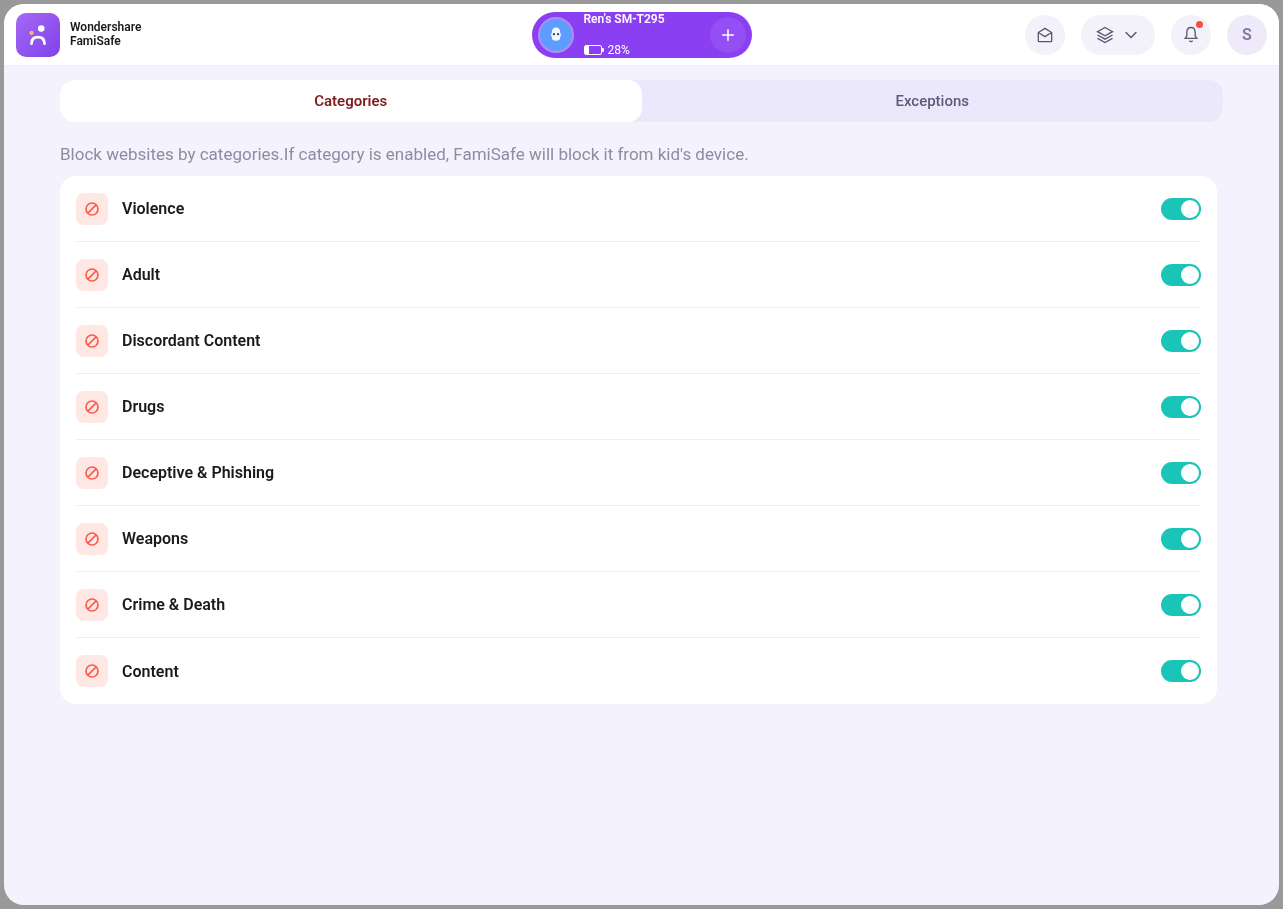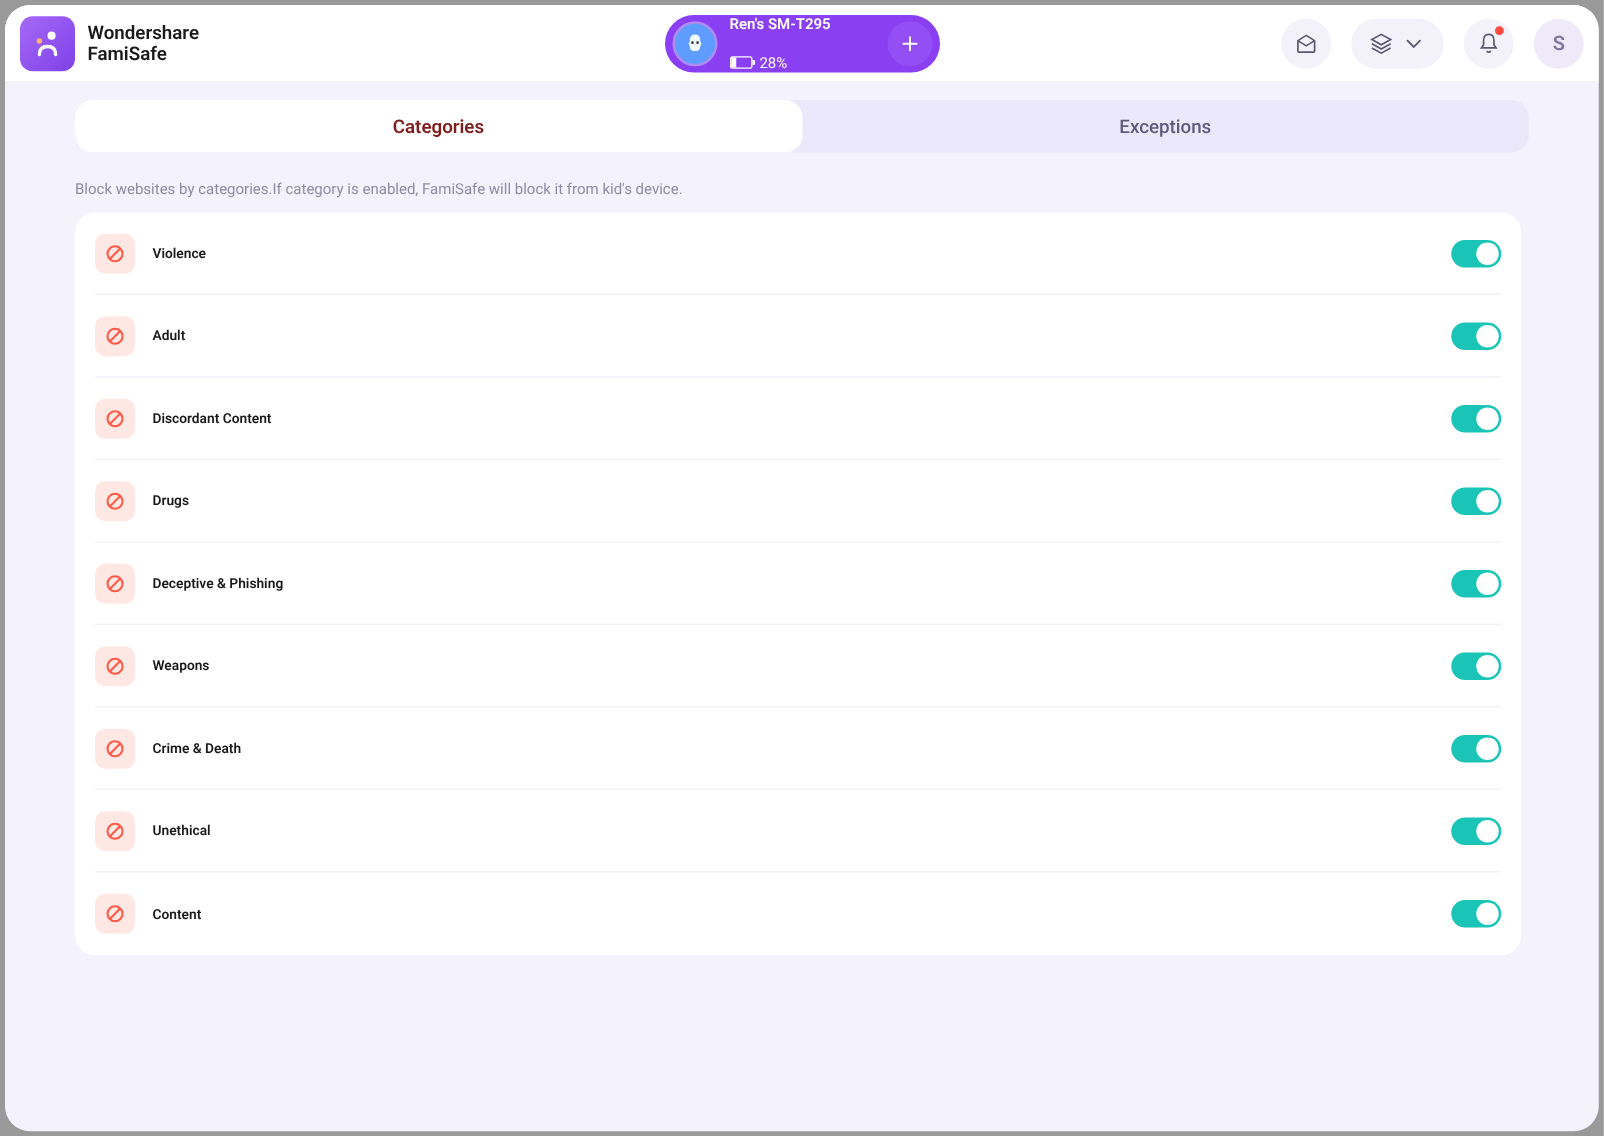--- a/index.html
+++ b/index.html
@@ -36,21 +36,21 @@
       gap: 10px;
     }
     .logo-icon {
       width: 44px; height: 44px;
       border-radius: 10px;
       background: linear-gradient(135deg, #a569f7, #8041e8);
       display: flex;
       align-items: center;
       justify-content: center;
     }
-    .logo-text { line-height: 1.1; font-weight: 600; font-size: 15px; color: #1a1a1a; }
+    .logo-text { line-height: 1.1; font-weight: 600; font-size: 12px; color: #1a1a1a; }
     .logo-text span { display: block; }
     .device-pill {
       position: absolute;
       left: 50%;
       transform: translateX(-50%);
       background: #8a3ff3;
       height: 46px;
       border-radius: 23px;
       display: flex;
       align-items: center;
@@ -165,21 +165,21 @@
       cursor: pointer;
       border-radius: 14px;
     }
     .tab.active {
       background: #ffffff;
       color: #7f1d1d;
       font-weight: 600;
     }
     .desc {
       margin-top: 22px;
-      font-size: 12px;
+      font-size: 17px;
       color: #8f8ba3;
     }
     .scroll-wrap {
       flex: 1;
       overflow-y: auto;
       margin-top: 12px;
       padding-right: 6px;
     }
     .card {
       background: #ffffff;
@@ -194,21 +194,21 @@
     }
     .row:last-child { border-bottom: none; }
     .row-icon {
       width: 32px; height: 32px;
       border-radius: 8px;
       background: #ffe8e4;
       display: flex; align-items: center; justify-content: center;
       margin-right: 14px;
     }
     .row-label {
-      font-size: 11px;
+      font-size: 16px;
       font-weight: 600;
       color: #1a1a1a;
     }
     .toggle {
       margin-left: auto;
       width: 40px; height: 22px;
       background: #1ac4b7;
       border-radius: 11px;
       position: relative;
       cursor: pointer;
@@ -386,29 +386,19 @@
             <div class="row-label">Crime &amp; Death</div>
             <div class="toggle"></div>
           </div>
           <div class="row">
             <div class="row-icon">
               <svg viewBox="0 0 24 24" width="18" height="18">
                 <circle cx="12" cy="12" r="8" stroke="#ff5a47" stroke-width="2.2" fill="none"></circle>
                 <line x1="6.5" y1="17.5" x2="17.5" y2="6.5" stroke="#ff5a47" stroke-width="2.2"></line>
               </svg>
             </div>
-            <div class="row-label">Unethical</div>
-            <div class="toggle"></div>
-          </div>
-          <div class="row">
-            <div class="row-icon">
-              <svg viewBox="0 0 24 24" width="18" height="18">
-                <circle cx="12" cy="12" r="8" stroke="#ff5a47" stroke-width="2.2" fill="none"></circle>
-                <line x1="6.5" y1="17.5" x2="17.5" y2="6.5" stroke="#ff5a47" stroke-width="2.2"></line>
-              </svg>
-            </div>
             <div class="row-label">Content</div>
             <div class="toggle"></div>
           </div>
         </div>
     </div>
   </div>
 </div>
 
 </body></html>

